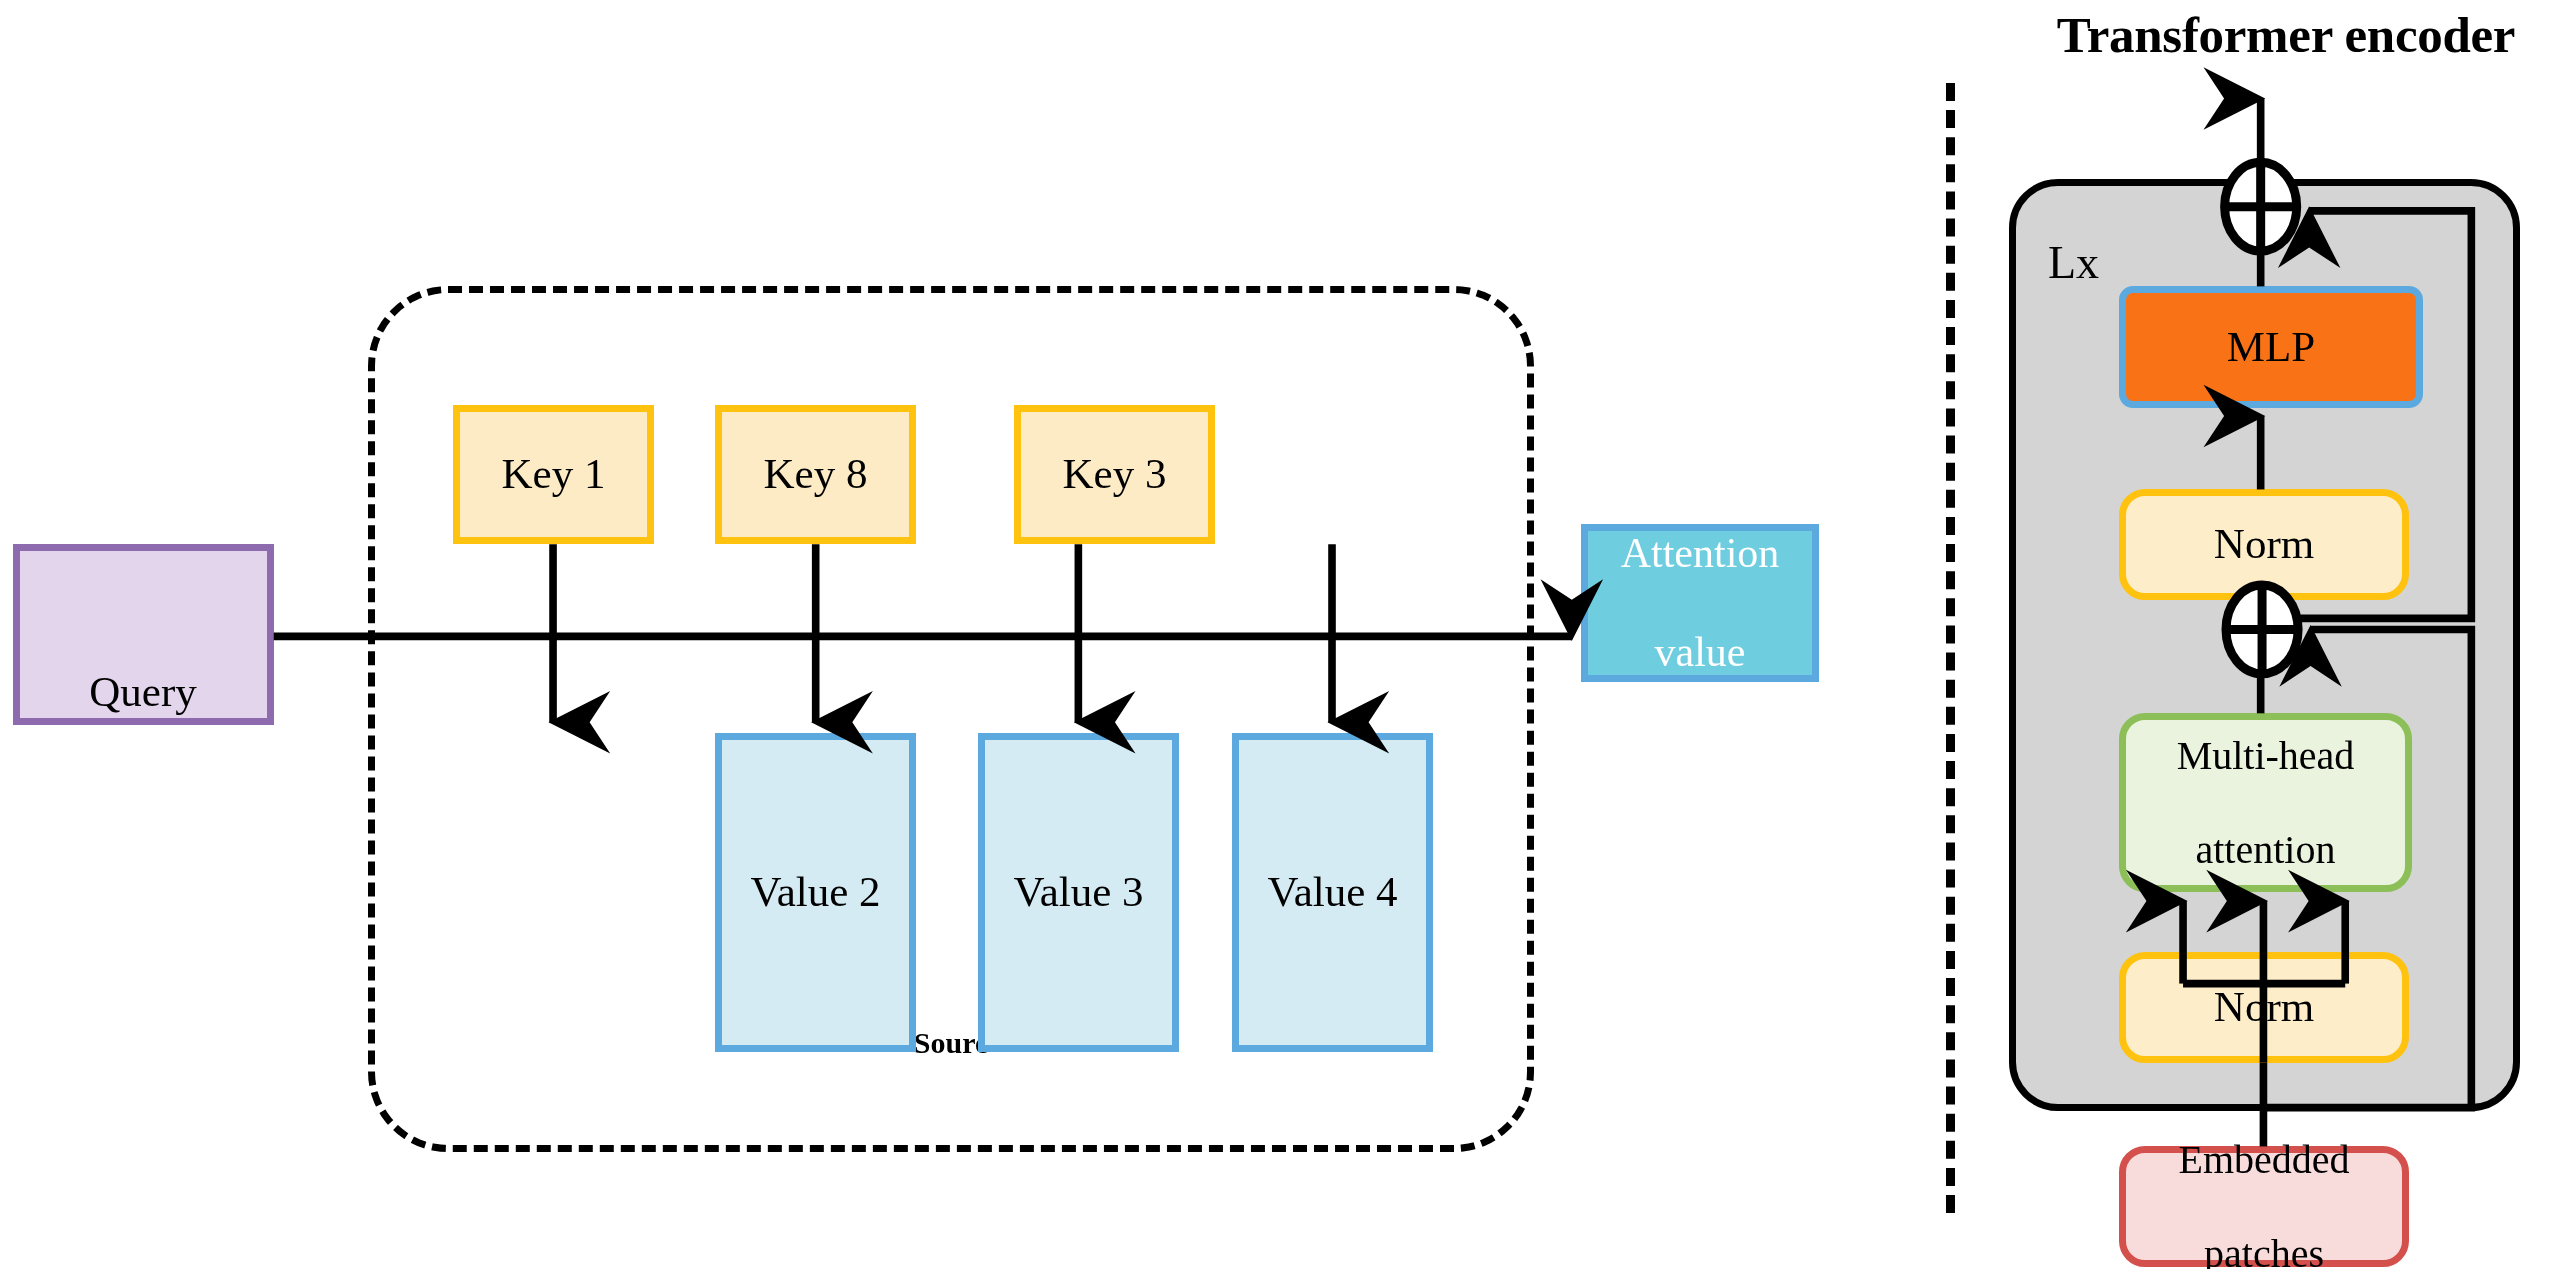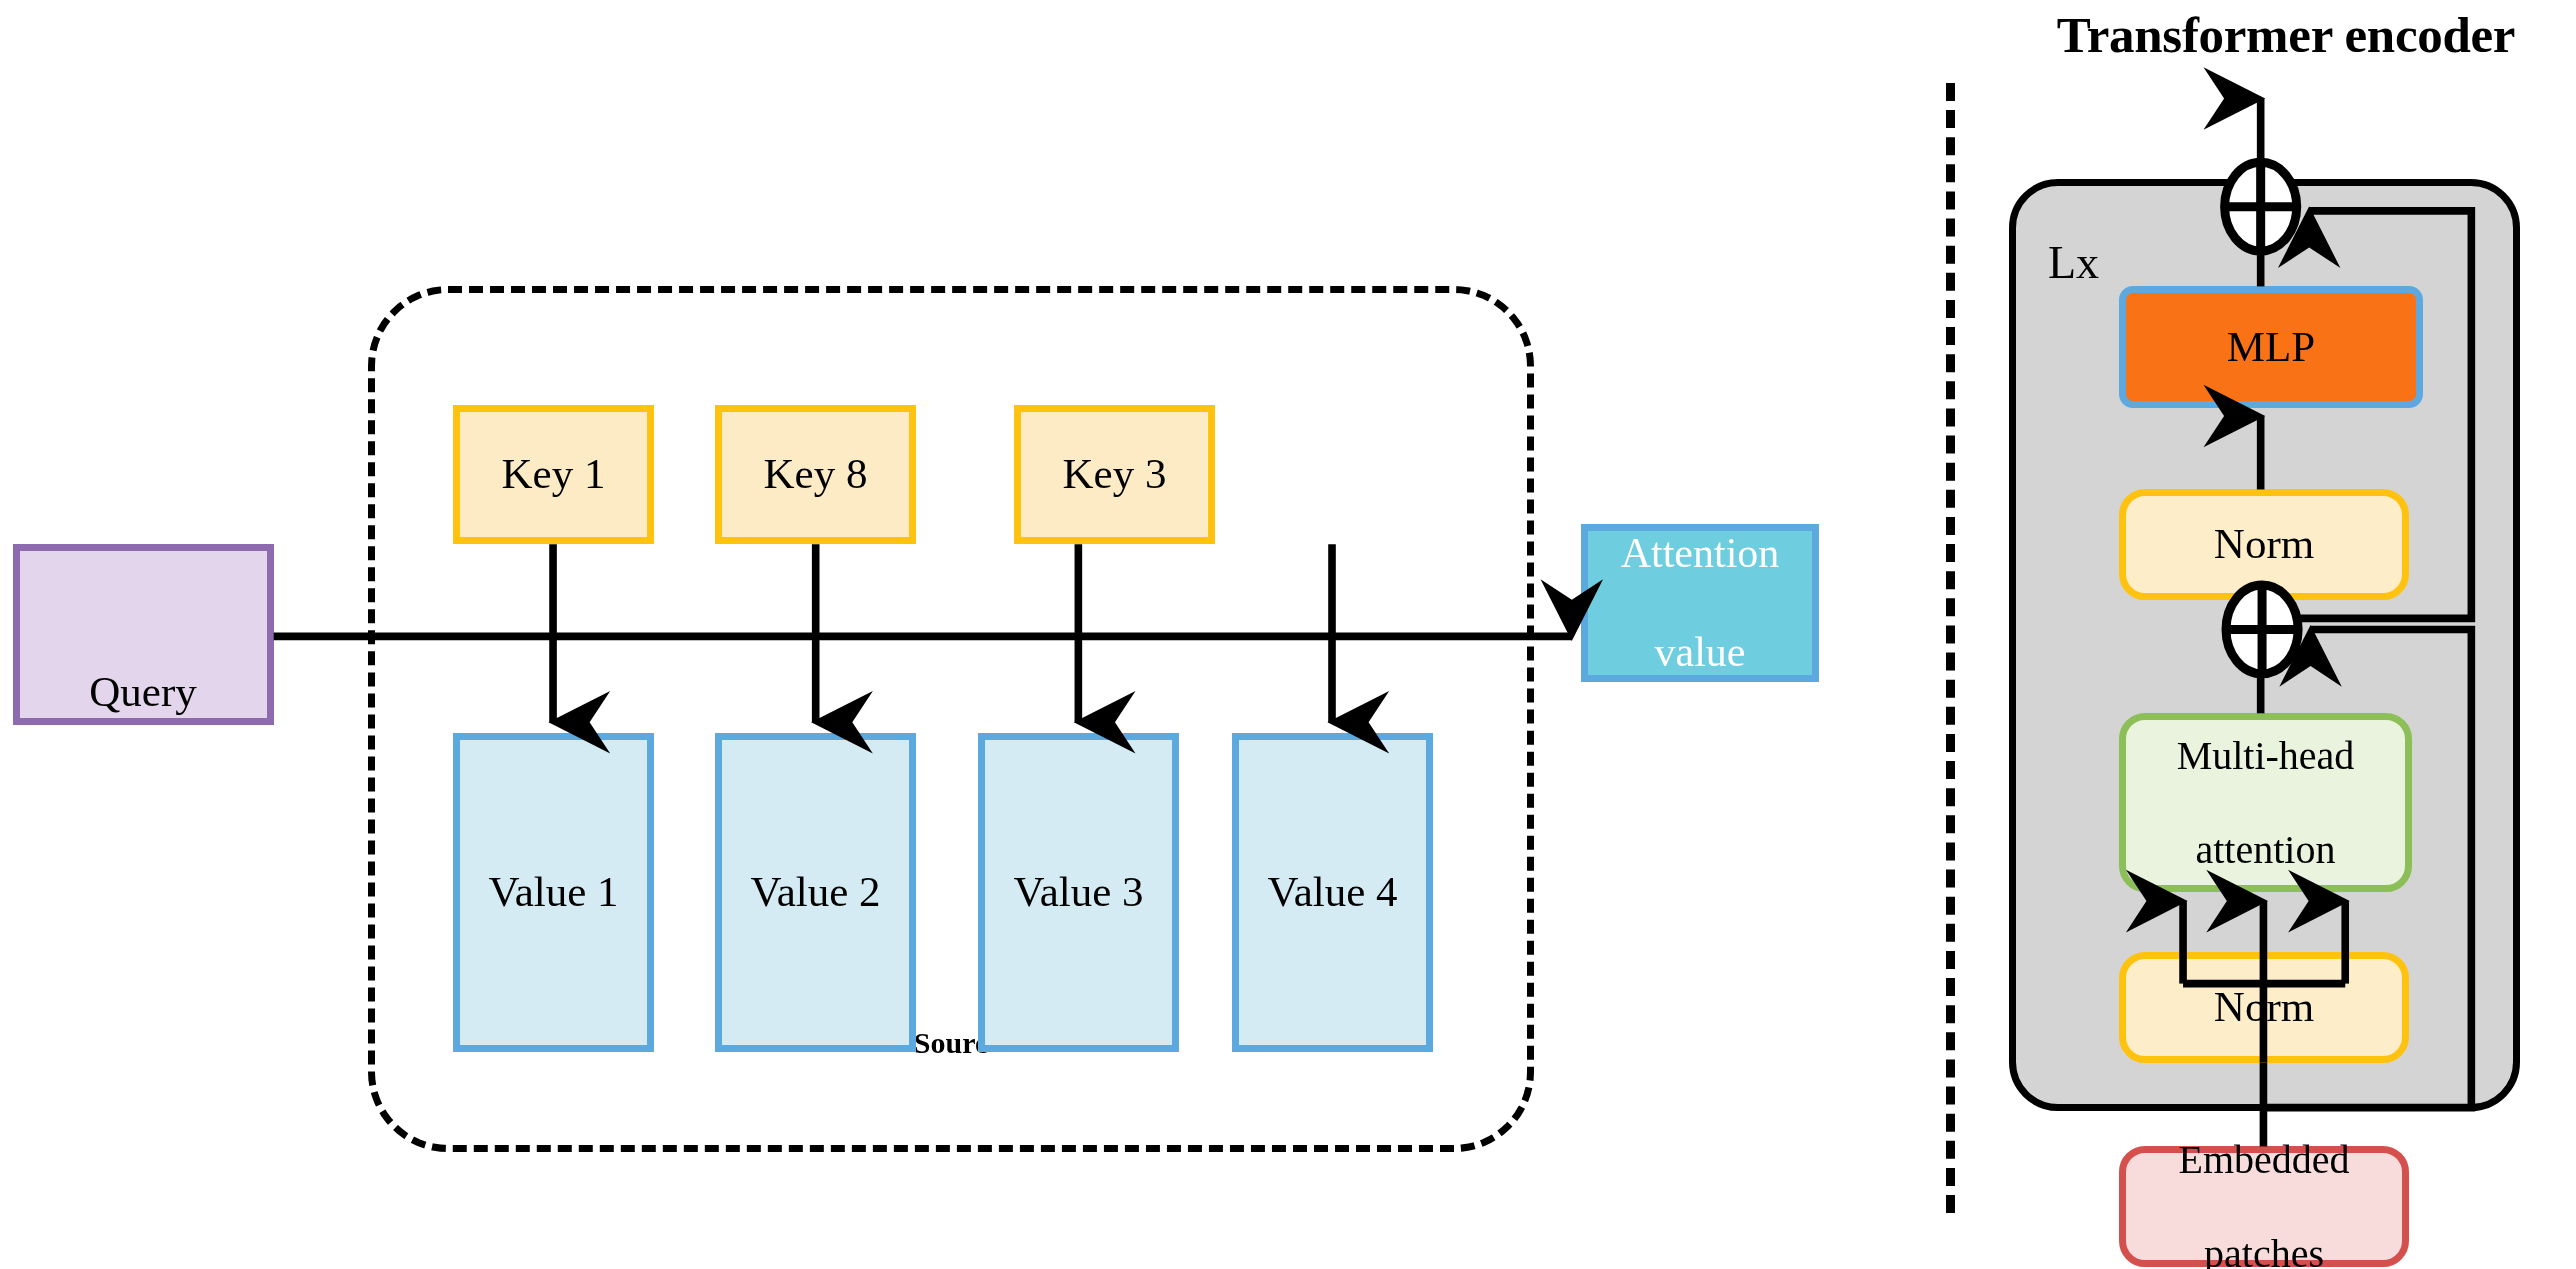--- a/index.html
+++ b/index.html
@@ -133,23 +133,20 @@
   <div class="box key-box" style="left:453px;">
     <span>Key 1</span>
   </div>
   <div class="box key-box" style="left:715px;">
     <span>Key 8</span>
   </div>
   <div class="box key-box" style="left:978px;margin-left:36px;">
     <span>Key 3</span>
   </div>
 
-  <div class="box value-box" style="left:453px;">
-    <span>Value 1</span>
-  </div>
   <div class="box value-box" style="left:715px;">
     <span>Value 2</span>
   </div>
   <div class="box value-box" style="left:978px;">
     <span>Value 3</span>
   </div>
   <div class="box value-box" style="left:1232px;">
     <span>Value 4</span>
   </div>
 

